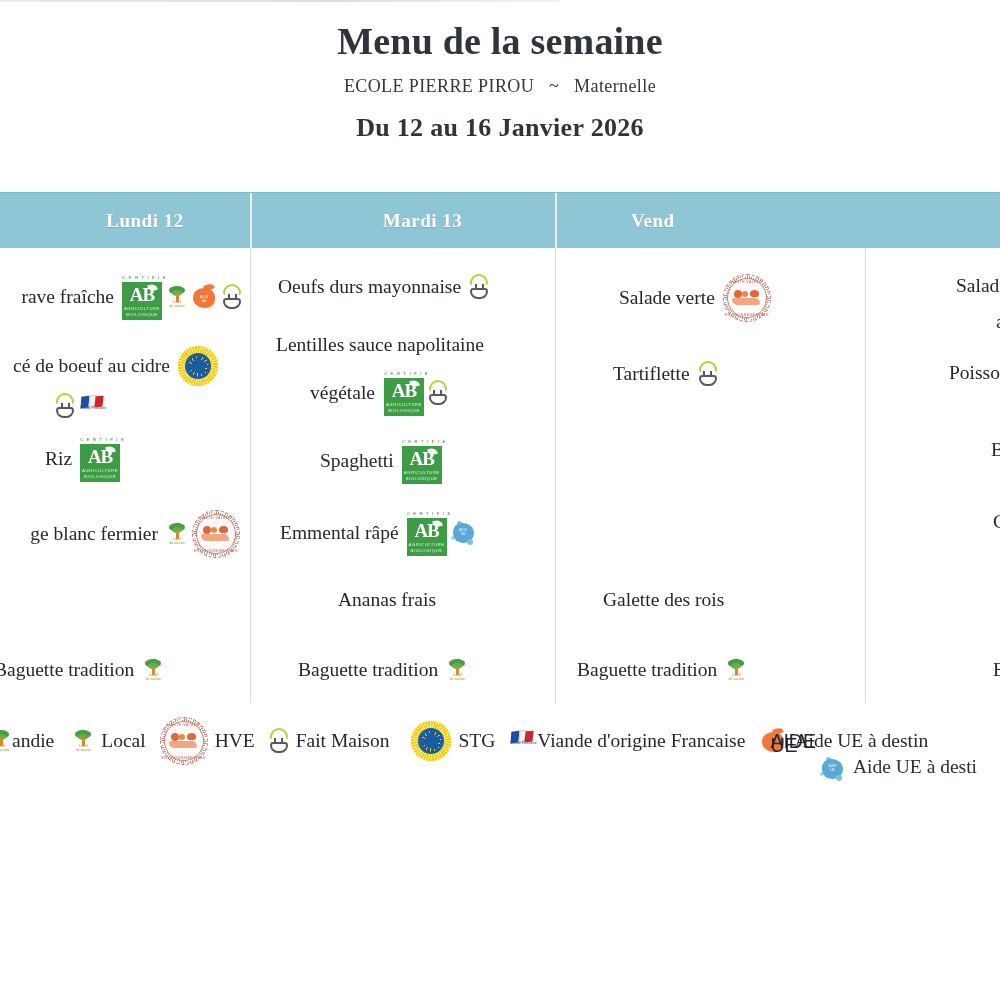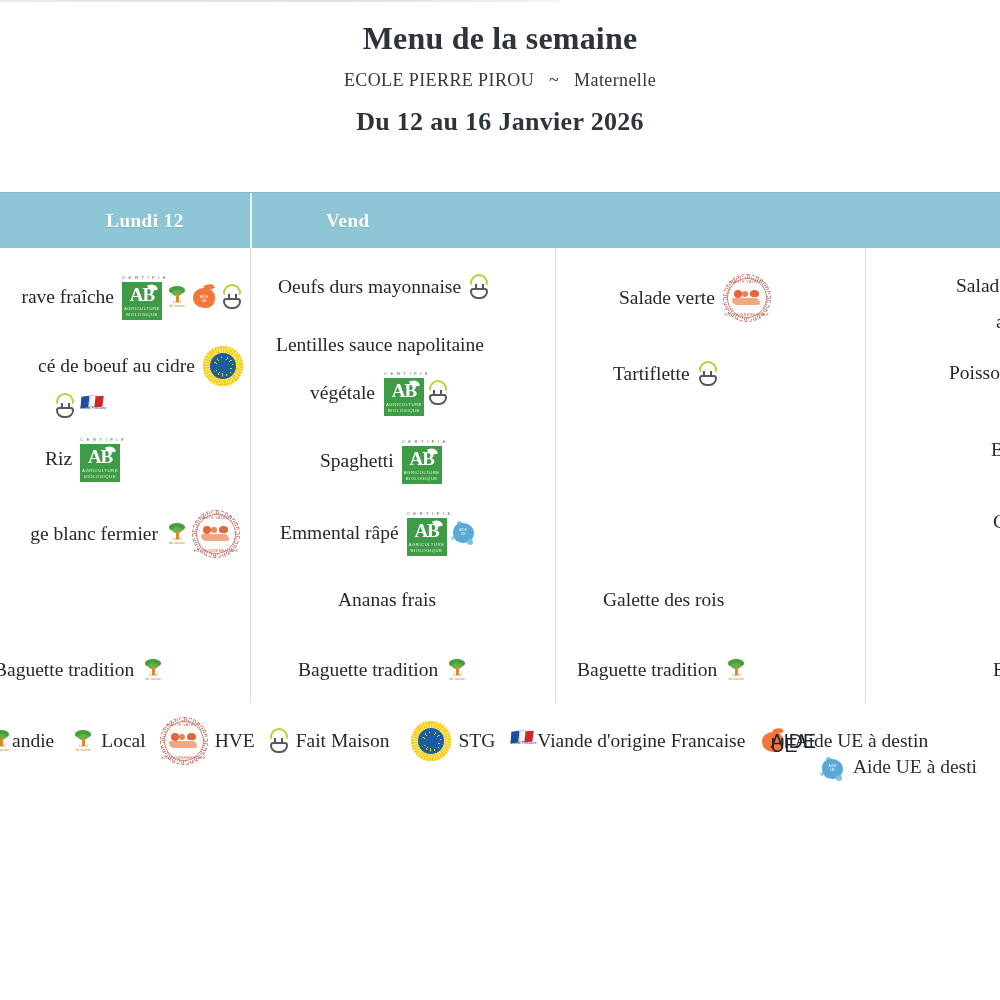--- a/index.html
+++ b/index.html
@@ -12,21 +12,21 @@
     overflow:hidden;
   }
   .scanline{
     position:absolute; left:0; top:0; width:560px; height:2px;
     background:linear-gradient(90deg,#e8e9ea 0%, #dcdee0 60%, #f2f3f4 100%);
   }
 
   
   .doc-head{ width:1000px; text-align:center; padding-top:22px; }
   .doc-title{
-    font-size:32px; font-weight:bold; letter-spacing:.2px;
+    font-size:38px; font-weight:bold; letter-spacing:.2px;
     color:#2e333c; line-height:1.05;
   }
   .doc-sub{
     font-size:18px; color:#33383f; margin-top:14px; letter-spacing:.4px;
   }
   .doc-sub .tilde{ padding:0 10px; }
   .doc-range{
     font-size:26px; font-weight:bold; color:#2e333c; margin-top:16px; letter-spacing:.3px;
   }
 
@@ -274,20 +274,21 @@
     <span class="tilde">~</span>
     <span>Maternelle</span>
   </div>
   <div class="doc-range">Du 12 au 16 Janvier 2026</div>
 </div>
 
 <div class="menu-table">
 
   <div class="head-band">
     <div class="head-cell col-lun">Lundi 12</div>
+    <div class="head-cell col-mar">Mardi 13</div>
     <div class="head-cell col-ven">Vend</div>
   </div>
 
   <div class="body-grid">
 
     <div class="body-col col-lun">
       <div class="rowset">
 
         <div class="dish" style="top:26px; right:8px;">
           <span class="txt">rave fraîche</span>
@@ -311,21 +312,21 @@
                 <span class="lbl">AIDE<br>UE</span>
             </span>
             <span class="ic ic-hat">
               <span class="cap"></span>
                 <span class="neck"></span>
                 <span class="bowl"></span>
             </span>
           </span>
         </div>
 
-        <div class="dish" style="top:98px; right:7px;">
+        <div class="dish" style="top:98px; right:32px;">
           <span class="txt">cé de boeuf au cidre</span>
           <span class="icons">
             <span class="ic ic-stg">
               <span class="outer"></span>
                 <span class="notch"></span>
                 <span class="inner"></span>
                 <span class="stars"></span>
             </span>
           </span>
         </div>

